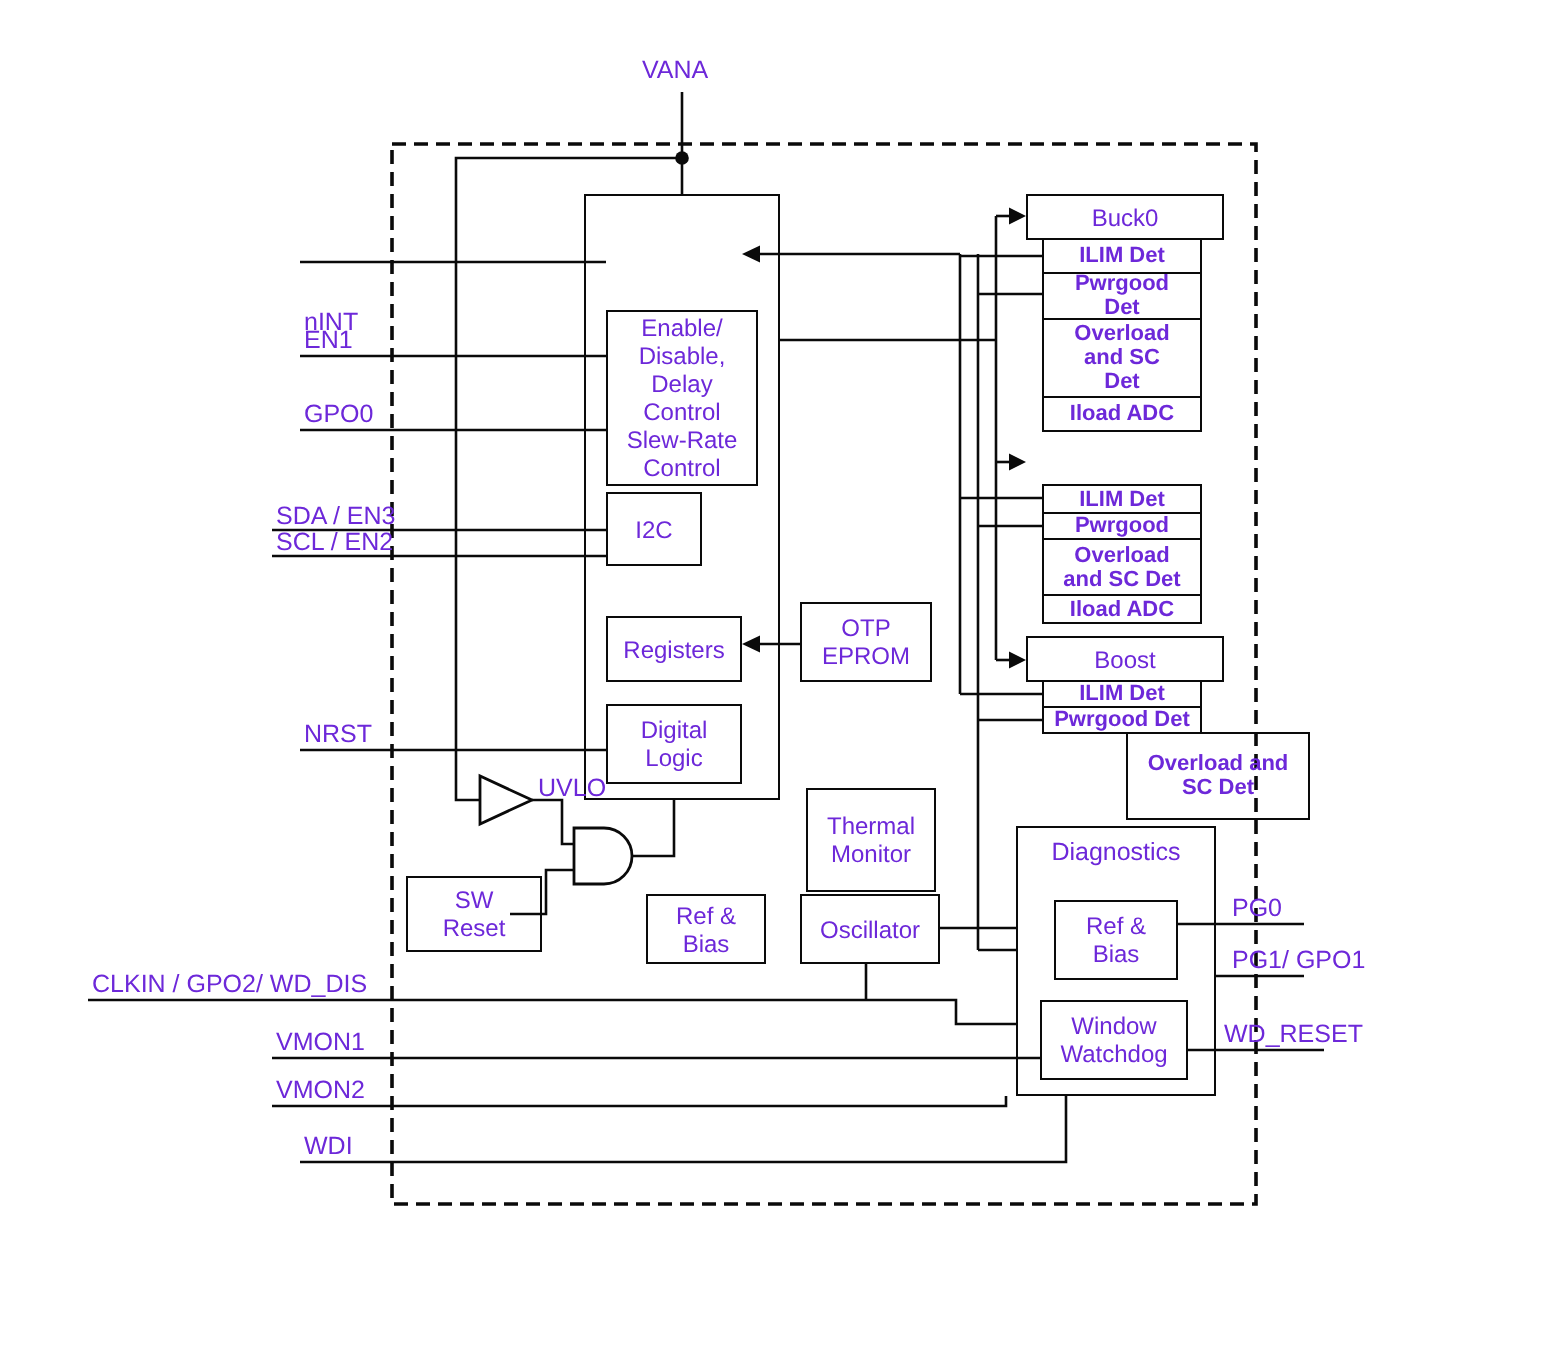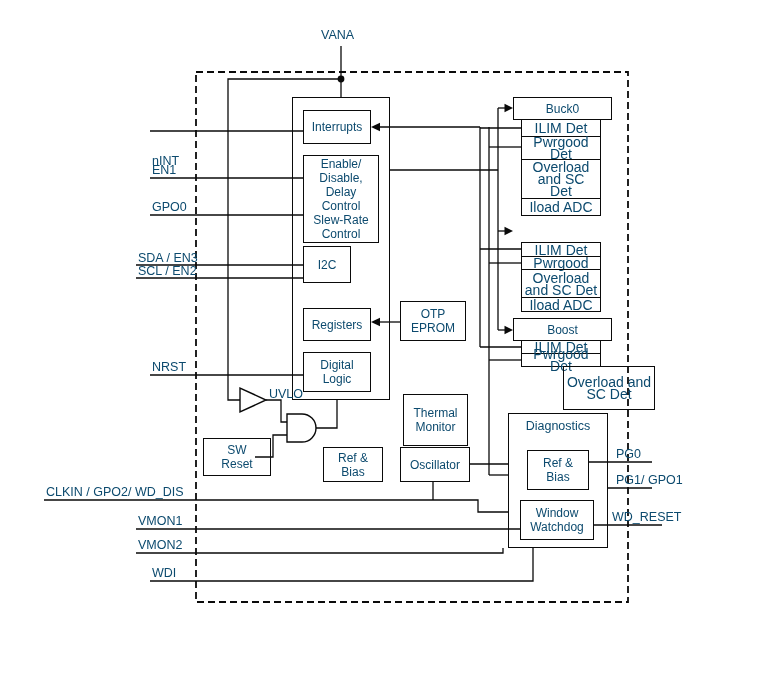--- a/index.html
+++ b/index.html
@@ -1,28 +1,28 @@
 <!DOCTYPE html>
 <html><head>
 <meta charset="utf-8">
 <style>
   * { box-sizing: border-box; }
   body { margin: 0; background: #ffffff; }
   #canvas {
     position: relative; width: 776px; height: 674px; background: #ffffff;
-    font-family: "Liberation Sans", "DejaVu Sans", sans-serif; color: #0c4a6e;
+    font-family: "Liberation Sans", "DejaVu Sans", sans-serif; color: #6d28d9;
     overflow: hidden;
   }
   #wires { position: absolute; left: 0; top: 0; }
   .box {
     position: absolute; border: 1.4px solid #0a0a0a; background: transparent;
     display: flex; align-items: center; justify-content: center;
     text-align: center; font-size: 12px; line-height: 14px; white-space: pre-line;
   }
-  .sub { font-size: 14px; line-height: 12px; border-width: 1.2px; }
+  .sub { font-size: 11px; line-height: 12px; border-width: 1.2px; font-weight: bold; }
   .lbl { position: absolute; font-size: 12.5px; white-space: nowrap; }
   .ctr { text-align: center; }
 </style>
 </head>
 <body>
 
 <div id="canvas">
 
   <svg id="wires" width="776" height="674">
 
@@ -98,21 +98,20 @@
   <div class="lbl" style="left:46px;top:485px;">CLKIN / GPO2/ WD_DIS</div>
   <div class="lbl" style="left:138px;top:514px;">VMON1</div>
   <div class="lbl" style="left:138px;top:538px;">VMON2</div>
   <div class="lbl" style="left:152px;top:566px;">WDI</div>
 
   <div class="lbl" style="left:616px;top:447px;">PG0</div>
   <div class="lbl" style="left:616px;top:473px;">PG1/ GPO1</div>
   <div class="lbl" style="left:612px;top:510px;">WD_RESET</div>
 
   <div class="box" style="left:292px;top:97px;width:98px;height:303px;"></div>
-  <div class="box" style="left:303px;top:110px;width:68px;height:34px;">Interrupts</div>
   <div class="box" style="left:303px;top:155px;width:76px;height:88px;">Enable/
 Disable,
 Delay
 Control
 Slew-Rate
 Control</div>
   <div class="box" style="left:303px;top:246px;width:48px;height:37px;">I2C</div>
   <div class="box" style="left:303px;top:308px;width:68px;height:33px;">Registers</div>
   <div class="box" style="left:400px;top:301px;width:66px;height:40px;">OTP
 EPROM</div>

